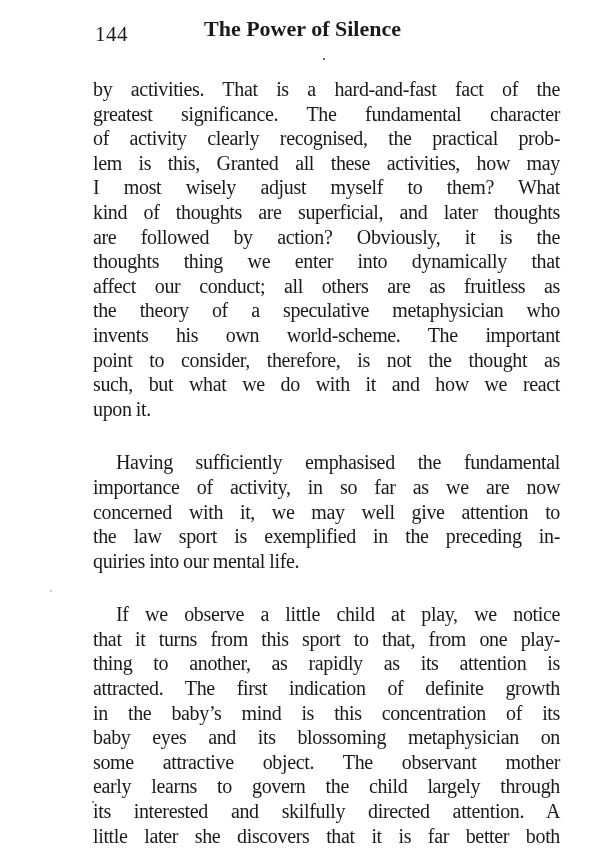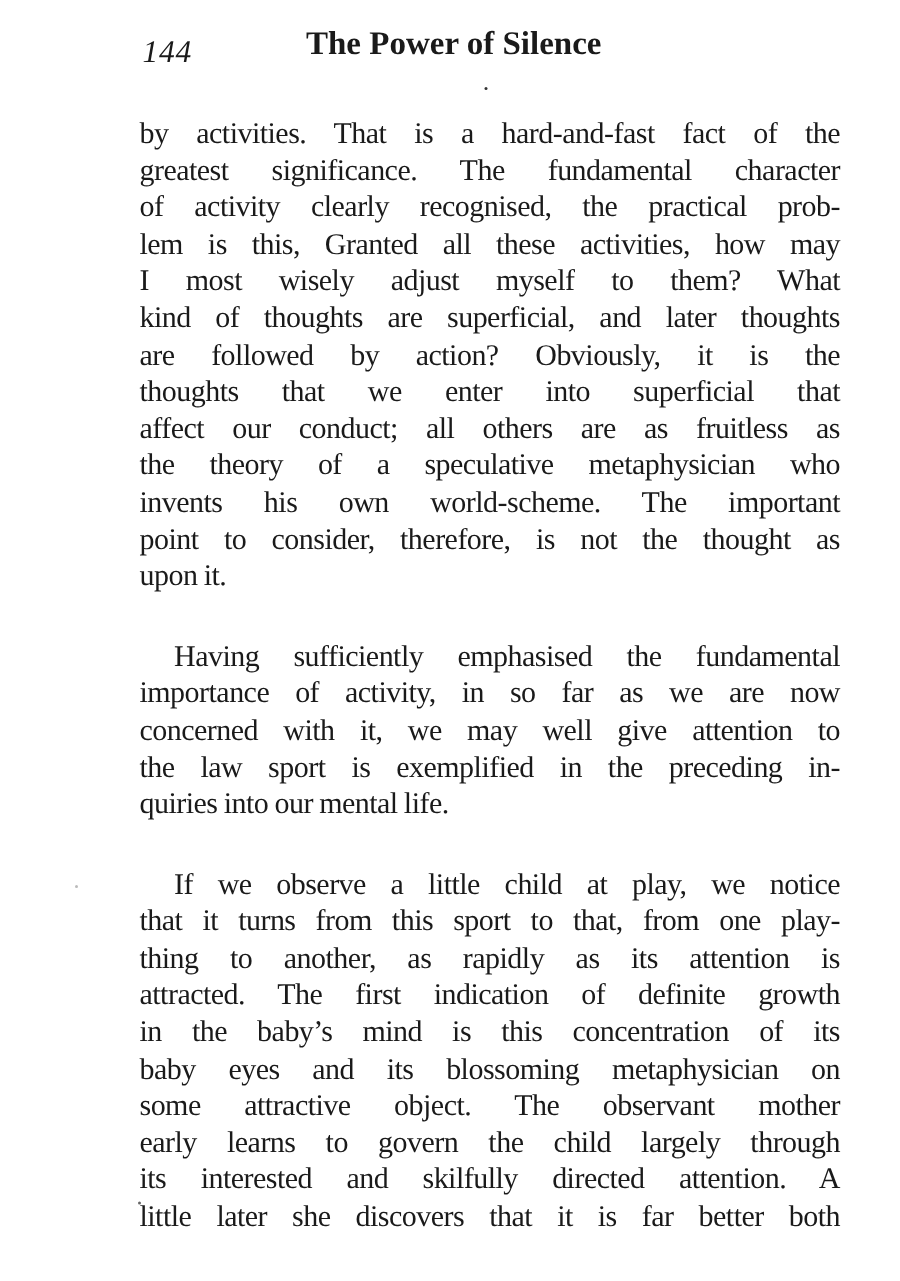--- a/index.html
+++ b/index.html
@@ -29,21 +29,20 @@
       height: 36px;
     }
     .page-number {
       position: absolute;
       left: 2px;
       top: 8px;
       font-family: "Liberation Serif", serif;
       font-size: 21px;
       color: #1a1a1a;
       letter-spacing: 0.5px;
-      font-style: italic;
     }
     .running-title {
       position: absolute;
       left: 111px;
       top: 2px;
       font-family: "Liberation Serif", serif;
       font-size: 22px;
       color: #1a1a1a;
       white-space: nowrap;
       font-weight: bold;
@@ -95,25 +94,26 @@
   <span class="speck" style="left:92px; top:801px; background:#666;"></span>
 
   <div class="body-text" id="body-text">
       <span class="line">by activities.  That is a hard-and-fast fact of the</span>
       <span class="line">greatest significance.  The fundamental character</span>
       <span class="line">of activity clearly recognised, the practical prob-</span>
       <span class="line">lem is this, Granted all these activities, how may</span>
       <span class="line">I most wisely adjust myself to them?  What</span>
       <span class="line">kind of thoughts are superficial, and later thoughts</span>
       <span class="line">are followed by action?  Obviously, it is the</span>
-      <span class="line">thoughts that we enter into superficial that</span>
+      <span class="line">thoughts thing we enter into dynamically that</span>
       <span class="line">affect our conduct;  all others are as fruitless as</span>
       <span class="line">the theory of a speculative metaphysician who</span>
       <span class="line">invents his own world-scheme.  The important</span>
       <span class="line">point to consider, therefore, is not the thought as</span>
+      <span class="line">such, but what we do with it and how we react</span>
       <span class="line last">upon it.</span>
       <span class="line indent">Having sufficiently emphasised the fundamental</span>
       <span class="line">importance of activity, in so far as we are now</span>
       <span class="line">concerned with it, we may well give attention to</span>
       <span class="line">the law sport is exemplified in the preceding in-</span>
       <span class="line last">quiries into our mental life.</span>
       <span class="line indent">If we observe a little child at play, we notice</span>
       <span class="line">that it turns from this sport to that, from one play-</span>
       <span class="line">thing to another, as rapidly as its attention is</span>
       <span class="line">attracted.  The first indication of definite growth</span>

